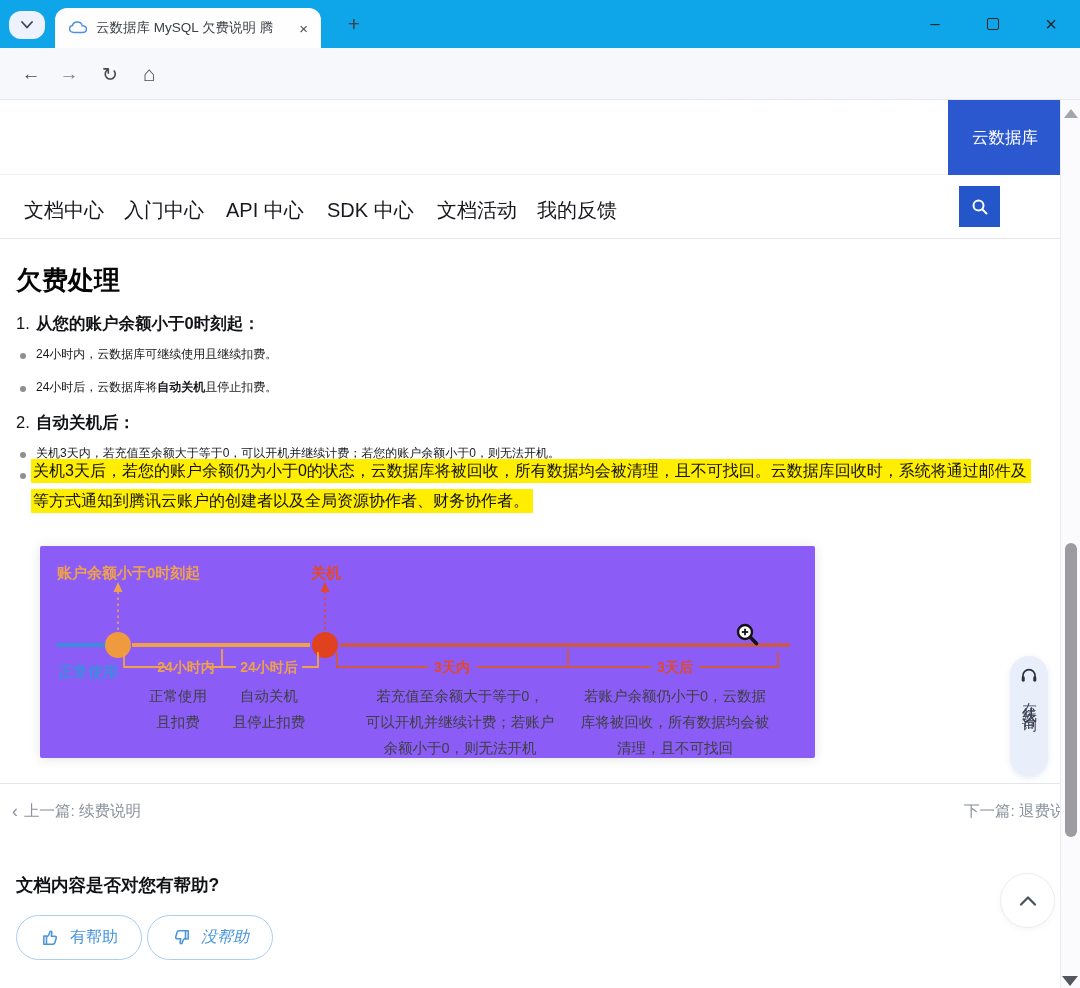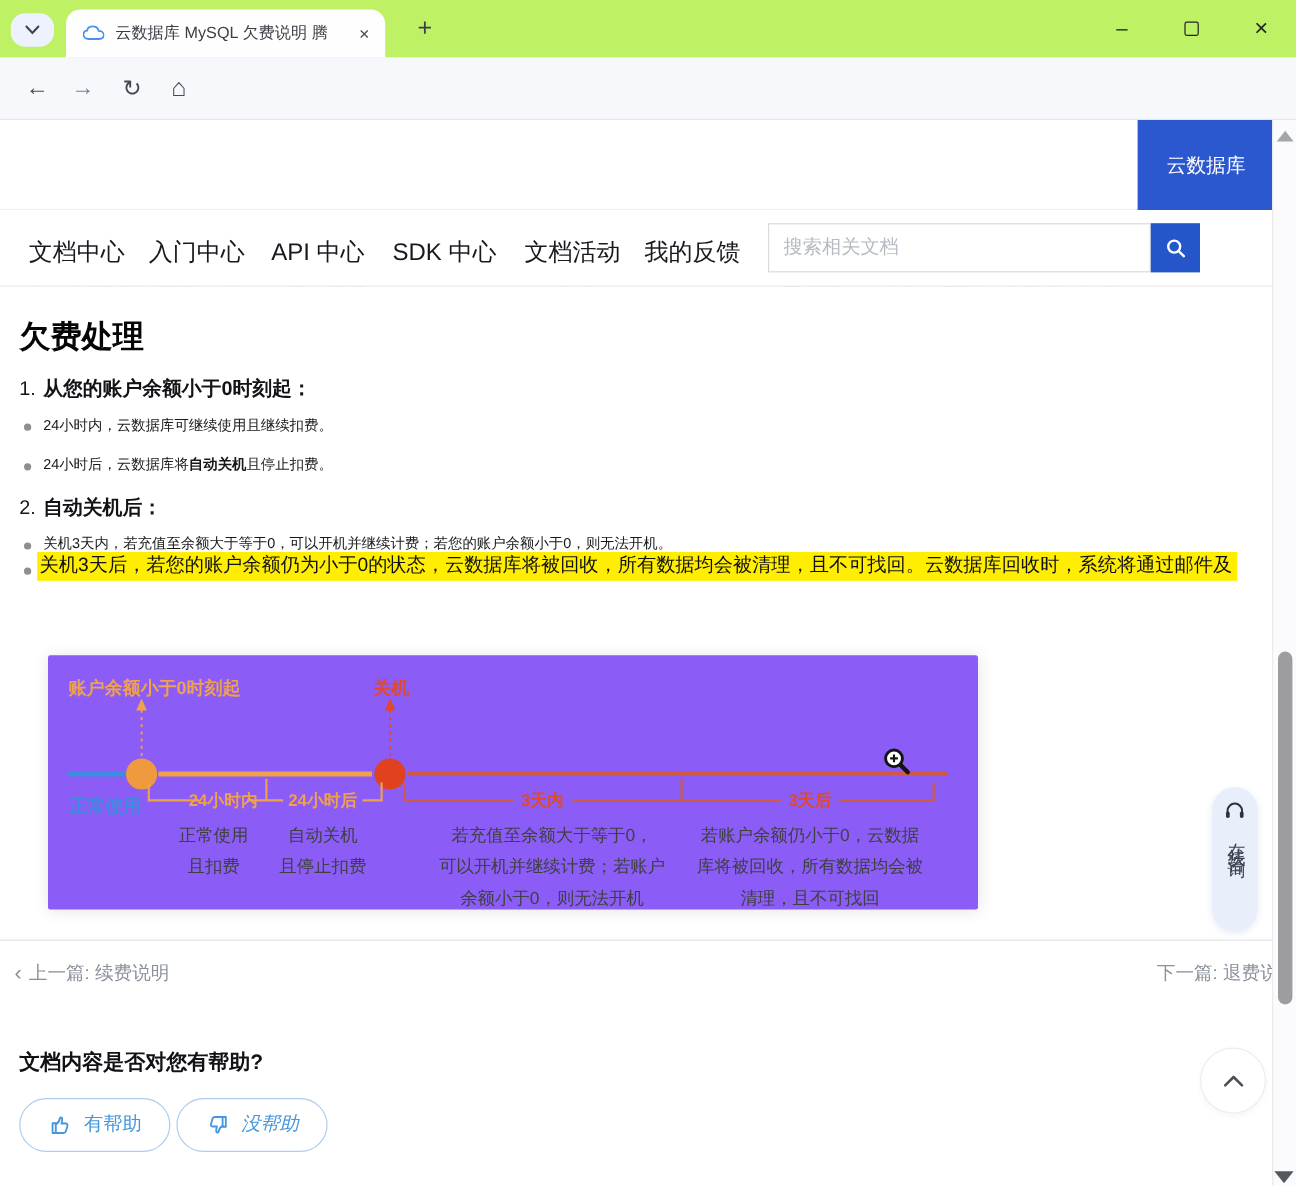--- a/index.html
+++ b/index.html
@@ -4,21 +4,21 @@
 <style>
   * { margin:0; padding:0; box-sizing:border-box; }
   html,body { width:1080px; height:988px; }
   body {
     position:relative; overflow:hidden; background:#fff;
     font-family:"Liberation Sans","DejaVu Sans",sans-serif;
     color:#17191e;
   }
 
   
-  .tabstrip { position:absolute; left:0; top:0; width:1080px; height:48px; background:#bef264; }
+  .tabstrip { position:absolute; left:0; top:0; width:1080px; height:48px; background:#0ea5e9; }
   .tab-search-btn { position:absolute; left:9px; top:11px; width:36px; height:28px; border-radius:12px; background:#eef1fe; display:flex; align-items:center; justify-content:center; }
   .tab { position:absolute; left:55px; top:8px; width:266px; height:40px; background:#fefefe; border-radius:12px 12px 0 0; display:flex; align-items:center; padding:0 10px 0 14px; }
   .tab-title { flex:1; font-size:13.5px; color:#3b3f46; white-space:nowrap; overflow:hidden; margin-left:9px; }
   .tab-close { font-size:15px; color:#4a4f57; padding:0 3px; cursor:default; }
   .new-tab { position:absolute; left:340px; top:10px; width:28px; height:28px; display:flex; align-items:center; justify-content:center; font-size:21px; color:#3c4148; }
   .win-controls { position:absolute; right:0; top:0; height:48px; display:flex; align-items:center; }
   .win-btn { width:58px; height:48px; display:flex; align-items:center; justify-content:center; font-size:17px; color:#1f2227; }
   .win-max-box { width:12px; height:12px; border:1.6px solid #1f2227; border-radius:2px; }
 
   
@@ -169,21 +169,20 @@
 </div>
 <div class="register">云数据库</div>
 
 <div class="doc-nav">
   <div class="dnav-item" style="left:24px;">文档中心</div>
   <div class="dnav-item" style="left:124px;">入门中心</div>
   <div class="dnav-item" style="left:226px;">API 中心</div>
   <div class="dnav-item" style="left:327px;">SDK 中心</div>
   <div class="dnav-item" style="left:437px;">文档活动</div>
   <div class="dnav-item" style="left:537px;">我的反馈</div>
-  <input class="dsearch-input" placeholder="搜索相关文档" style="">
   <button class="dsearch-btn">
     <svg width="18" height="18" viewBox="0 0 18 18">
       <circle cx="7.5" cy="7.5" r="5" fill="none" stroke="#fff" stroke-width="2"></circle>
       <line x1="11.5" y1="11.5" x2="15.5" y2="15.5" stroke="#fff" stroke-width="2" stroke-linecap="round"></line>
     </svg>
   </button>
 </div>
 
 <div class="content">
   <div class="h1">欠费处理</div>
@@ -195,20 +194,21 @@
   <div class="bullet" style="top:140px;">
     <span>24小时后，云数据库将</span><b>自动关机</b><span>且停止扣费。</span>
   </div>
   <div class="olrow" style="top:173px;">
     <span class="olnum">2.</span><b>自动关机后：</b>
   </div>
   <div class="bullet" style="top:206px;">关机3天内，若充值至余额大于等于0，可以开机并继续计费；若您的账户余额小于0，则无法开机。</div>
 
   <div class="hl-dot"></div>
   <div class="hl-line1"><span class="hl">关机3天后，若您的账户余额仍为小于0的状态，云数据库将被回收，所有数据均会被清理，且不可找回。云数据库回收时，系统将通过邮件及</span></div>
+  <div class="hl-line2"><span class="hl">等方式通知到腾讯云账户的创建者以及全局资源协作者、财务协作者。</span></div>
 
   <div class="diagram-card">
     <svg width="775" height="212" viewBox="0 0 775 212">
 
       <text x="17" y="32" font-size="15" font-weight="bold" fill="#f0a14b">账户余额小于0时刻起</text>
       <line x1="78" y1="90" x2="78" y2="45" stroke="#f0a14b" stroke-width="1.6" stroke-dasharray="2.5,3.5"></line>
       <polygon points="78,36 73.5,46 82.5,46" fill="#f0a14b"></polygon>
       <text x="271" y="32" font-size="15" font-weight="bold" fill="#e2492a">关机</text>
       <line x1="285" y1="90" x2="285" y2="45" stroke="#e2492a" stroke-width="1.6" stroke-dasharray="2.5,3.5"></line>
       <polygon points="285,36 280.5,46 289.5,46" fill="#e2492a"></polygon>

